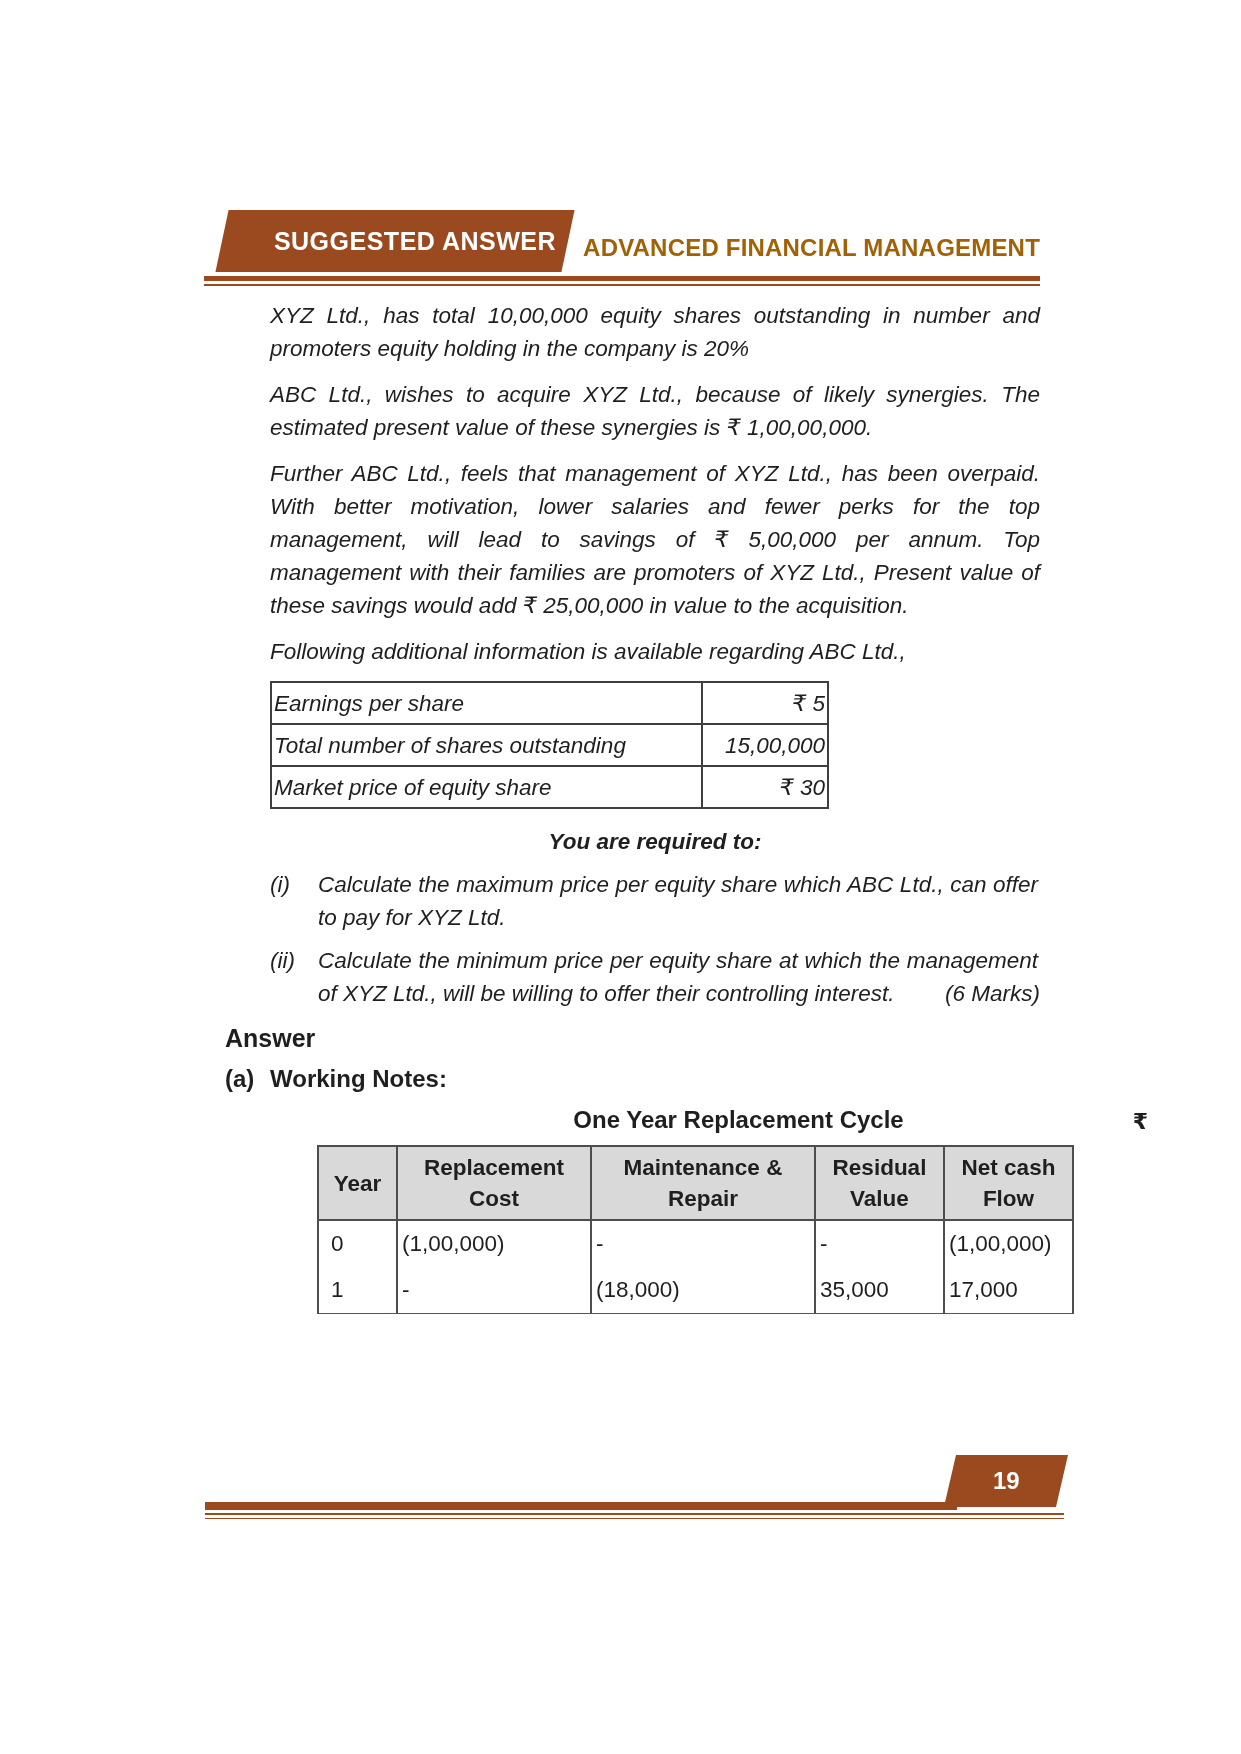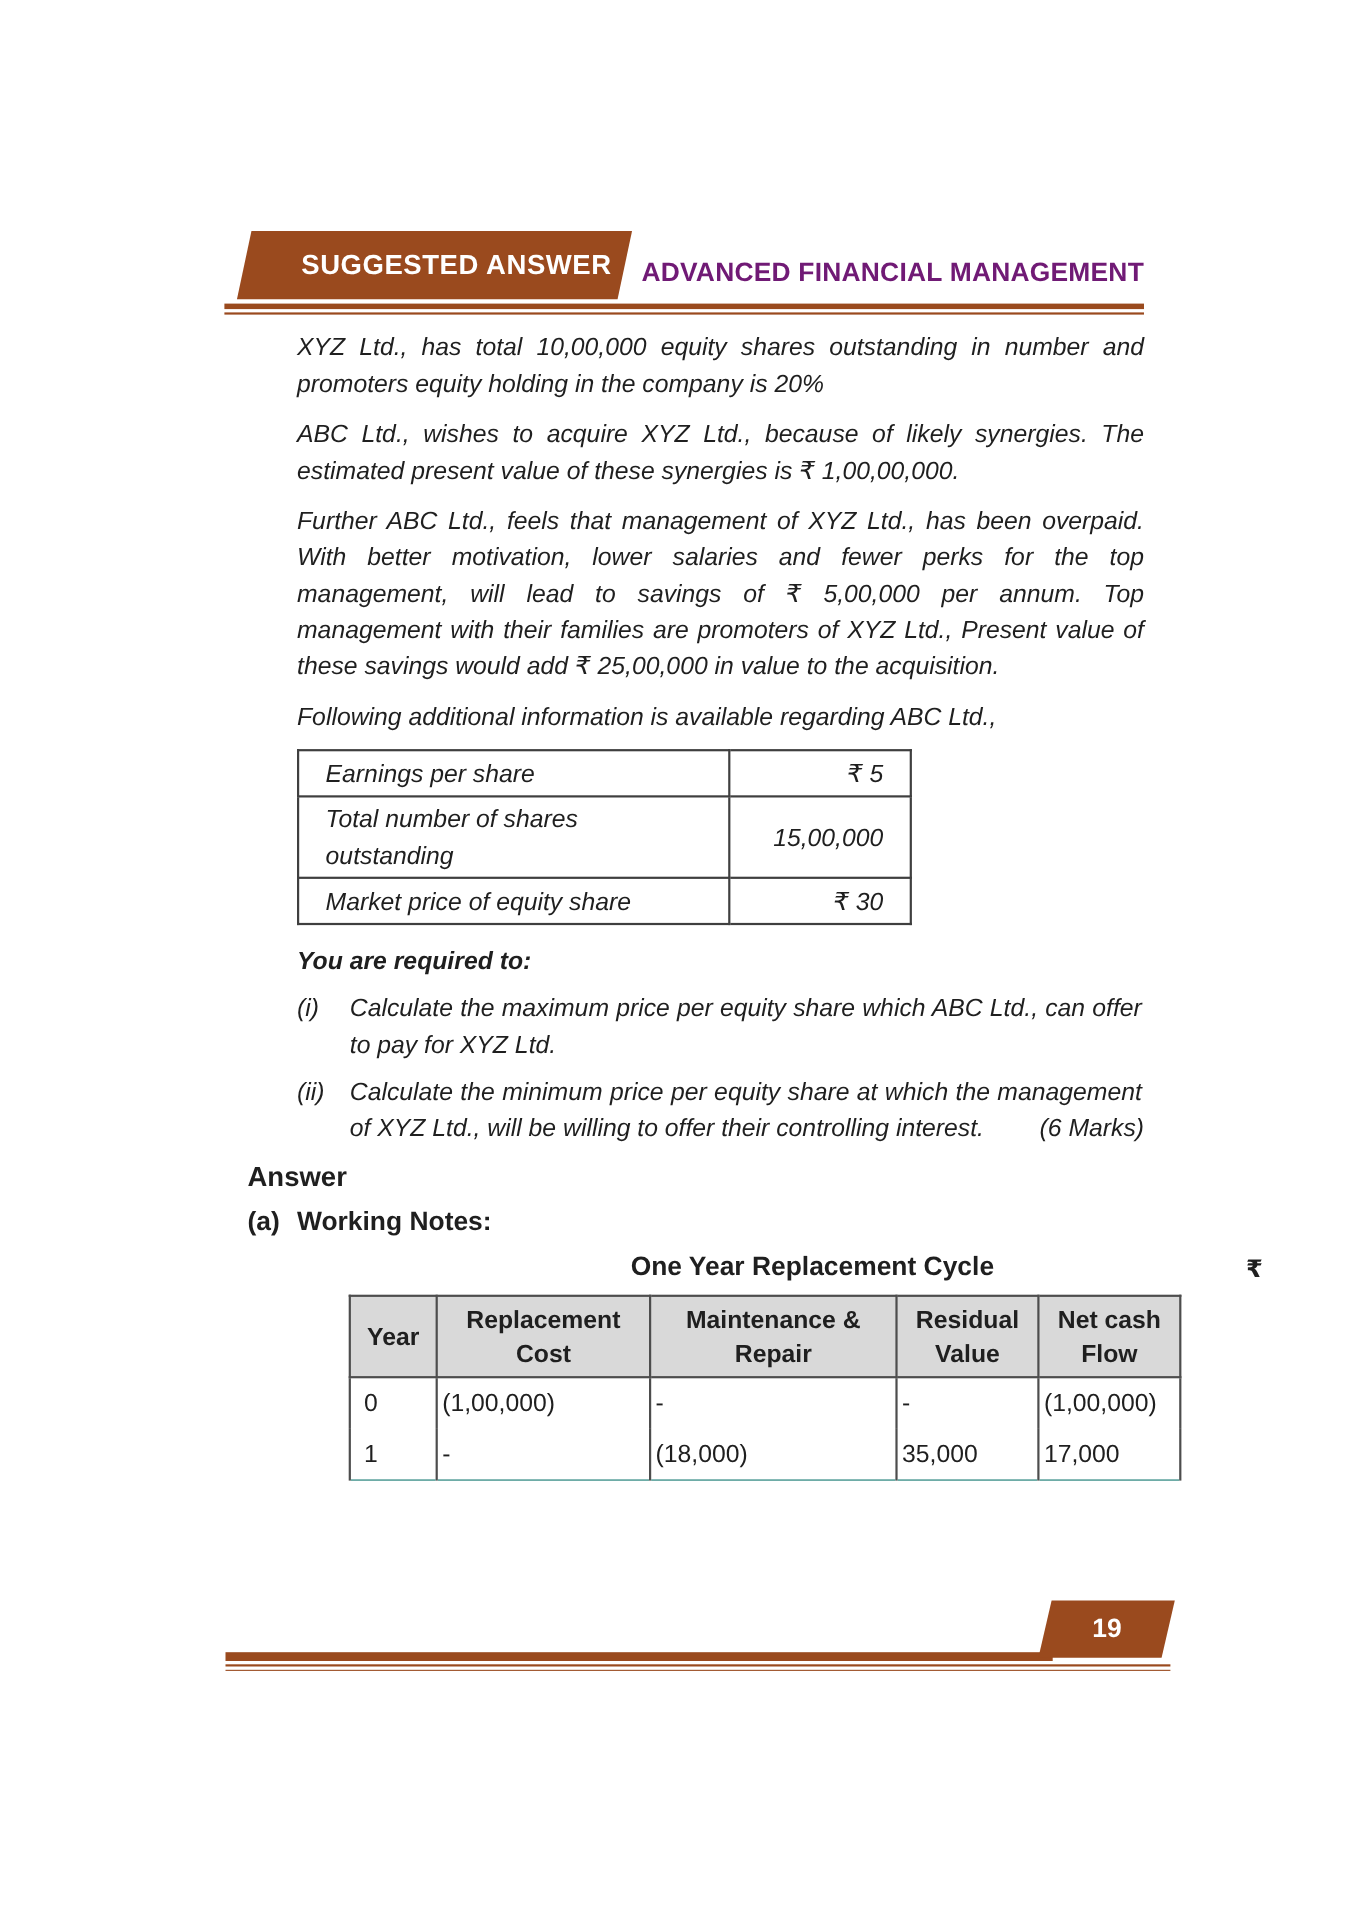--- a/index.html
+++ b/index.html
@@ -19,44 +19,44 @@
     transform:skewX(-12deg);
     display:flex;align-items:center;
   }
   .banner-text{
     display:inline-block;transform:skewX(12deg);
     color:#ffffff;font-weight:700;font-size:25px;letter-spacing:.5px;
     padding-left:52px;white-space:nowrap;
   }
   .doc-title{
     position:absolute;right:201px;top:234px;
-    color:#701a75;font-weight:700;font-size:24px;letter-spacing:.2px;
+    color:#a16207;font-weight:700;font-size:24px;letter-spacing:.2px;
     white-space:nowrap;
   }
   .header-rule{position:absolute;left:204px;top:276px;width:836px;}
   .rule-thick{height:5px;background:#9a4a1e;}
   .rule-thin{height:2px;background:#9a4a1e;margin-top:3px;}
 
   
   .main{position:absolute;left:225px;top:299px;width:815px;}
   .q-body{margin-left:45px;font-style:italic;font-size:22.5px;line-height:33px;}
   .qpara{margin:0 0 13px 0;text-align:justify;}
   .qpara:last-of-type{margin-bottom:0;}
 
   .info-table{
     border-collapse:collapse;width:559px;margin-top:8px;
     font-size:22.5px;
   }
   .info-table td{
-    border:2px solid #3f3f3f;padding:3px 24px;height:34px;
+    border:2px solid #3f3f3f;padding:3px 2px;height:34px;
   }
   .info-table td.lbl{width:438px;text-align:left;}
   .info-table td.val{width:121px;text-align:right;}
 
-  .required{font-weight:700;margin:16px 0 0 0;}
+  .required{font-weight:700;margin:16px 0 0 0;text-align:center;}
   .req-item{display:flex;margin-top:10px;position:relative;}
   .req-num{width:48px;flex:none;}
   .req-text{flex:1;text-align:justify;padding-right:2px;}
   .marks{position:absolute;right:0;bottom:0;font-weight:400;}
 
   .answer-h{font-size:25px;font-weight:700;margin:14px 0 0 0;}
   .part-h{display:flex;font-size:24px;font-weight:700;margin-top:12px;}
   .part-label{width:45px;flex:none;}
 
   .a-body{margin-left:45px;}

